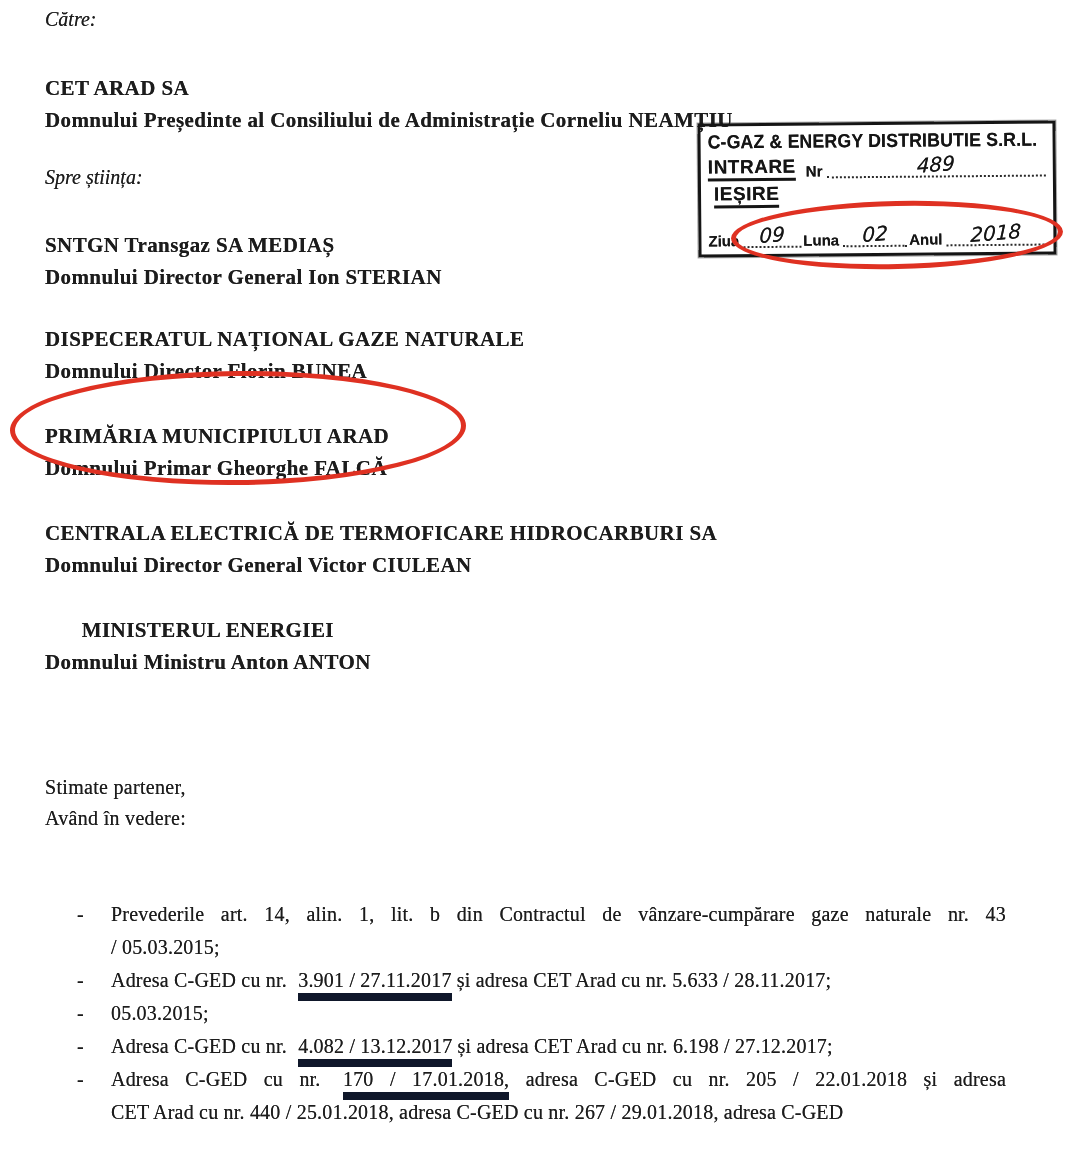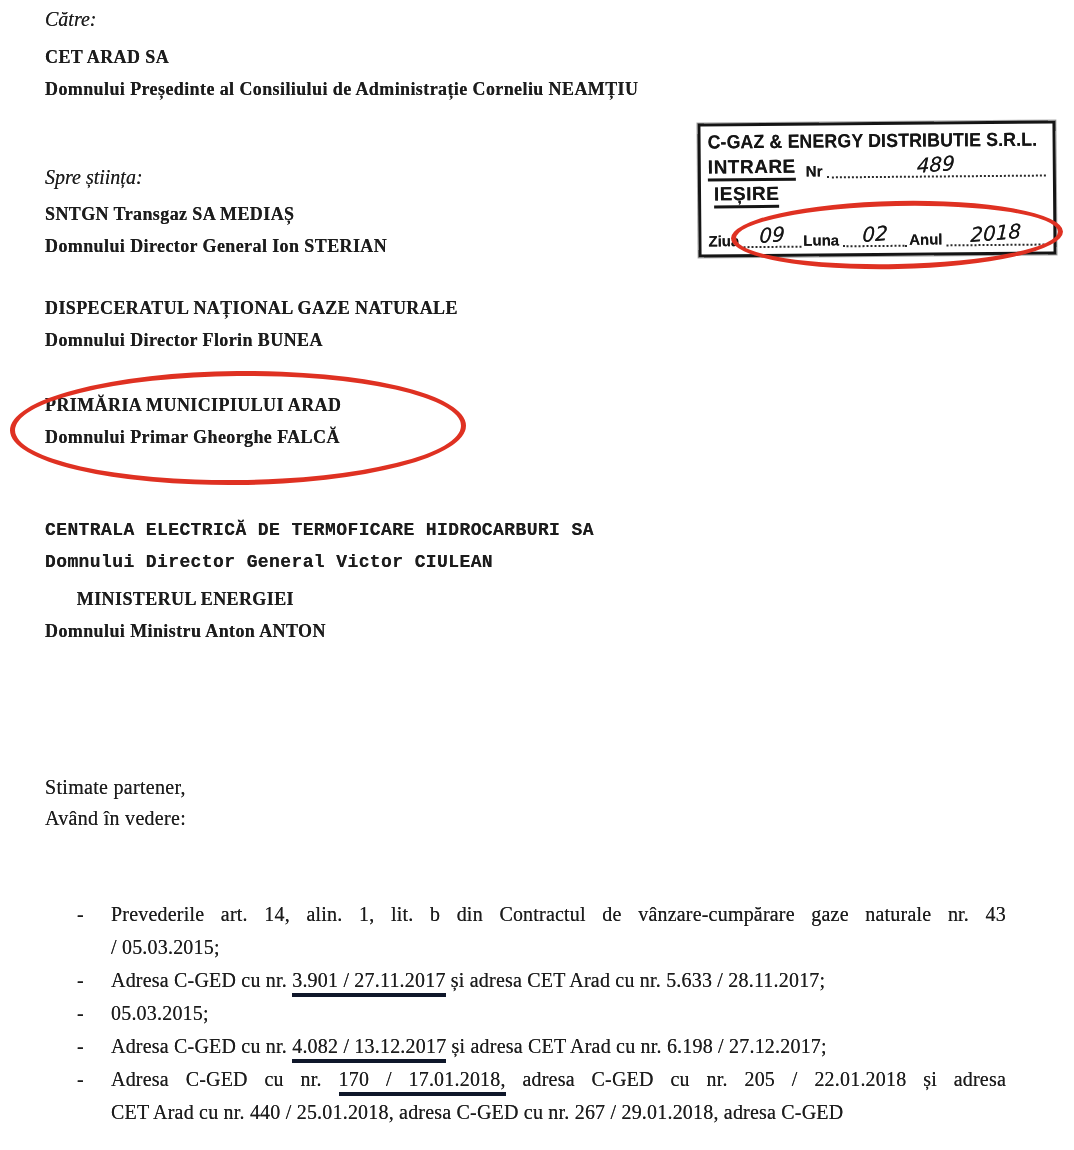--- a/index.html
+++ b/index.html
@@ -6,31 +6,31 @@
   body {
     width:1074px; height:1150px; overflow:hidden; position:relative;
     background:#ffffff; color:#1c1c1c;
     font-family:"Liberation Serif","DejaVu Serif",serif;
   }
   .page { position:absolute; inset:0; text-shadow:0 0 .45px rgba(10,10,10,.75); }
 
   
   .abs { position:absolute; left:45px; }
   .addr-label { font-style:italic; font-size:20px; }
-  .block { font-weight:700; font-size:18px; line-height:32px; letter-spacing:.4px; white-space:nowrap; }
+  .block { font-weight:700; font-size:21px; line-height:32px; letter-spacing:.4px; white-space:nowrap;margin-top:31px; }
 
   .greeting, .considering { font-size:20px; letter-spacing:.3px; }
 
   
   .bullets { position:absolute; left:75px; top:898px; width:931px; font-size:20px; line-height:33px; letter-spacing:.2px; }
   .bullet { position:relative; padding-left:36px; }
   .bullet .dash { position:absolute; left:2px; top:0; }
   .bline { text-align:justify; }
   .bline.full { text-align-last:justify; }
-  .rmark { border-bottom:4px solid #0f172a; padding-bottom:2px; }
+  .rmark { border-bottom:8px solid #0f172a; padding-bottom:2px;margin-left:6px; }
 
   
   .stamp {
     position:absolute; left:698px; top:122px; width:358px; height:134px;
     border:3px solid #151515; box-shadow:0 0 0 1px rgba(20,20,20,.35);
     transform:rotate(-.5deg); box-sizing:border-box; padding:5px 7px 4px 7px;
     font-family:"Liberation Sans","DejaVu Sans",sans-serif; color:#151515;
     display:flex; flex-direction:column;
   }
   .stamp-company { font-weight:700; font-size:19px; white-space:nowrap; transform:scaleX(.93); transform-origin:left center; letter-spacing:.2px; }
@@ -71,21 +71,21 @@
   <div class="abs block" style="top:292px;">
     <div>DISPECERATUL NAȚIONAL GAZE NATURALE</div>
     <div>Domnului Director Florin BUNEA</div>
   </div>
 
   <div class="abs block" style="top:389px;">
     <div>PRIMĂRIA MUNICIPIULUI ARAD</div>
     <div>Domnului Primar Gheorghe FALCĂ</div>
   </div>
 
-  <div class="abs block" style="top:514px;font-family:Liberation Mono, monospace;">
+  <div class="abs block" style="top:486px;">
     <div>CENTRALA ELECTRICĂ DE TERMOFICARE HIDROCARBURI SA</div>
     <div>Domnului Director General Victor CIULEAN</div>
   </div>
 
   <div class="abs block" style="top:583px;text-align:center;">
     <div>MINISTERUL ENERGIEI</div>
     <div>Domnului Ministru Anton ANTON</div>
   </div>
 
 

